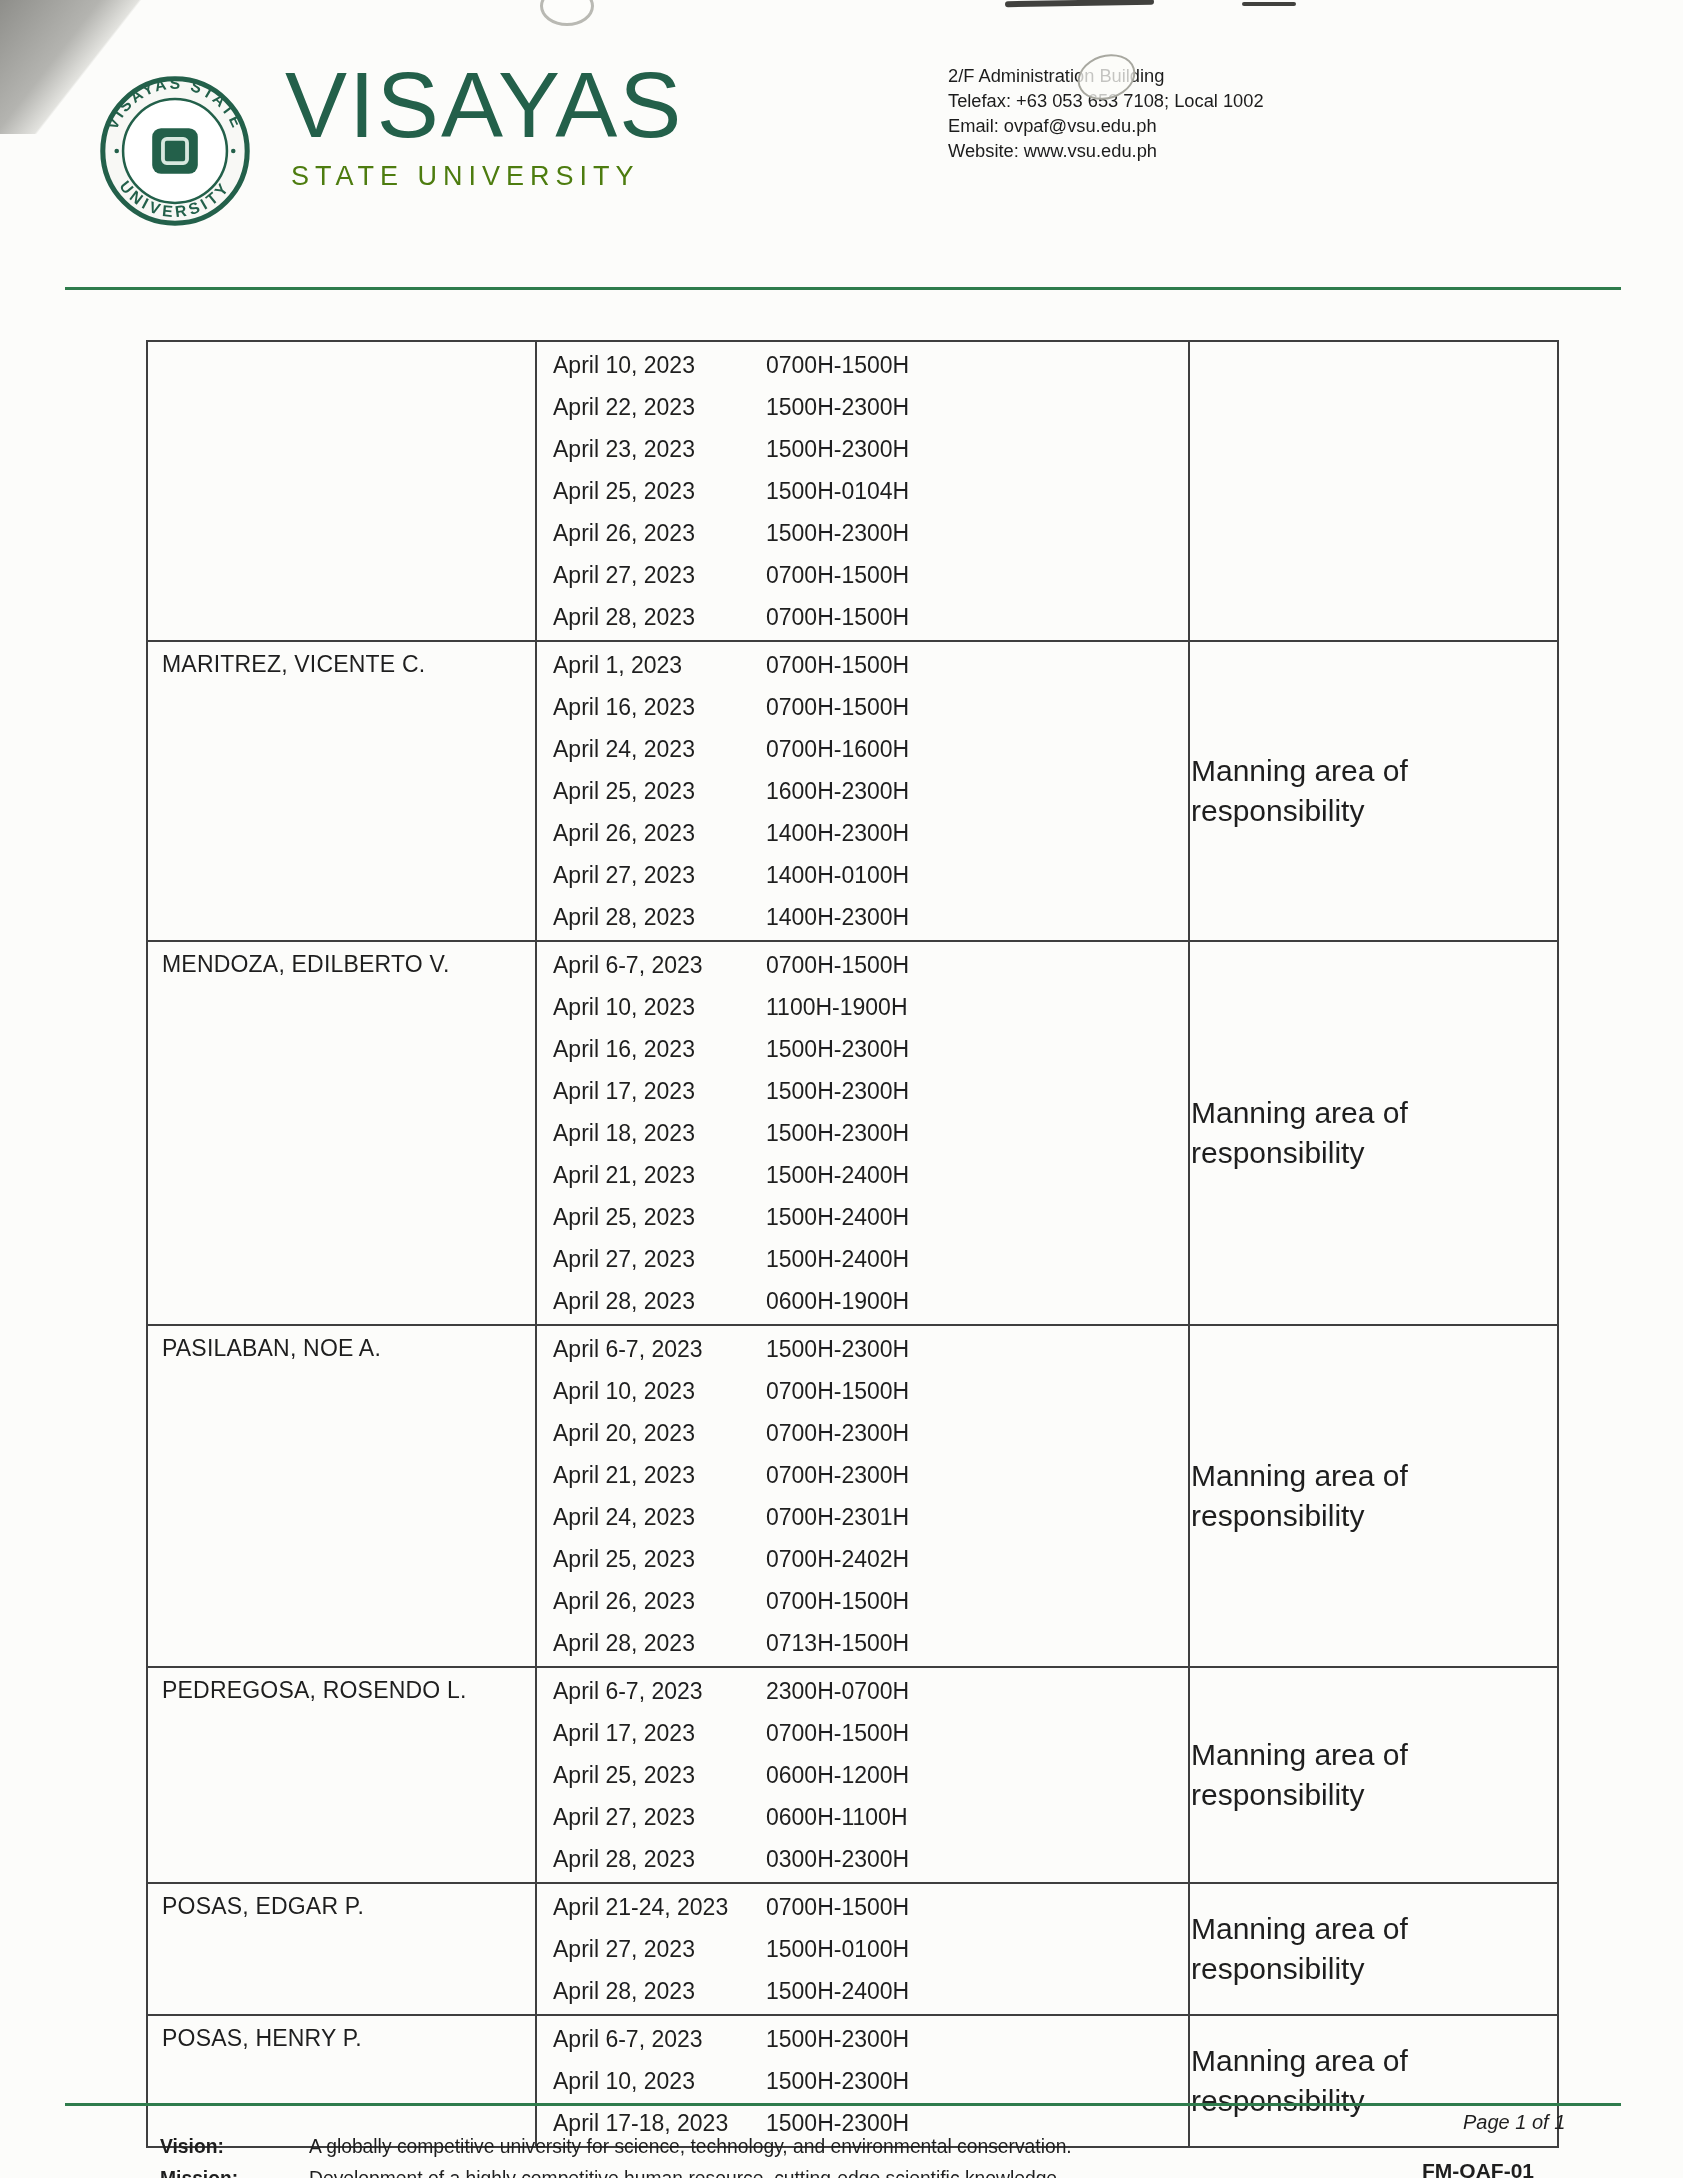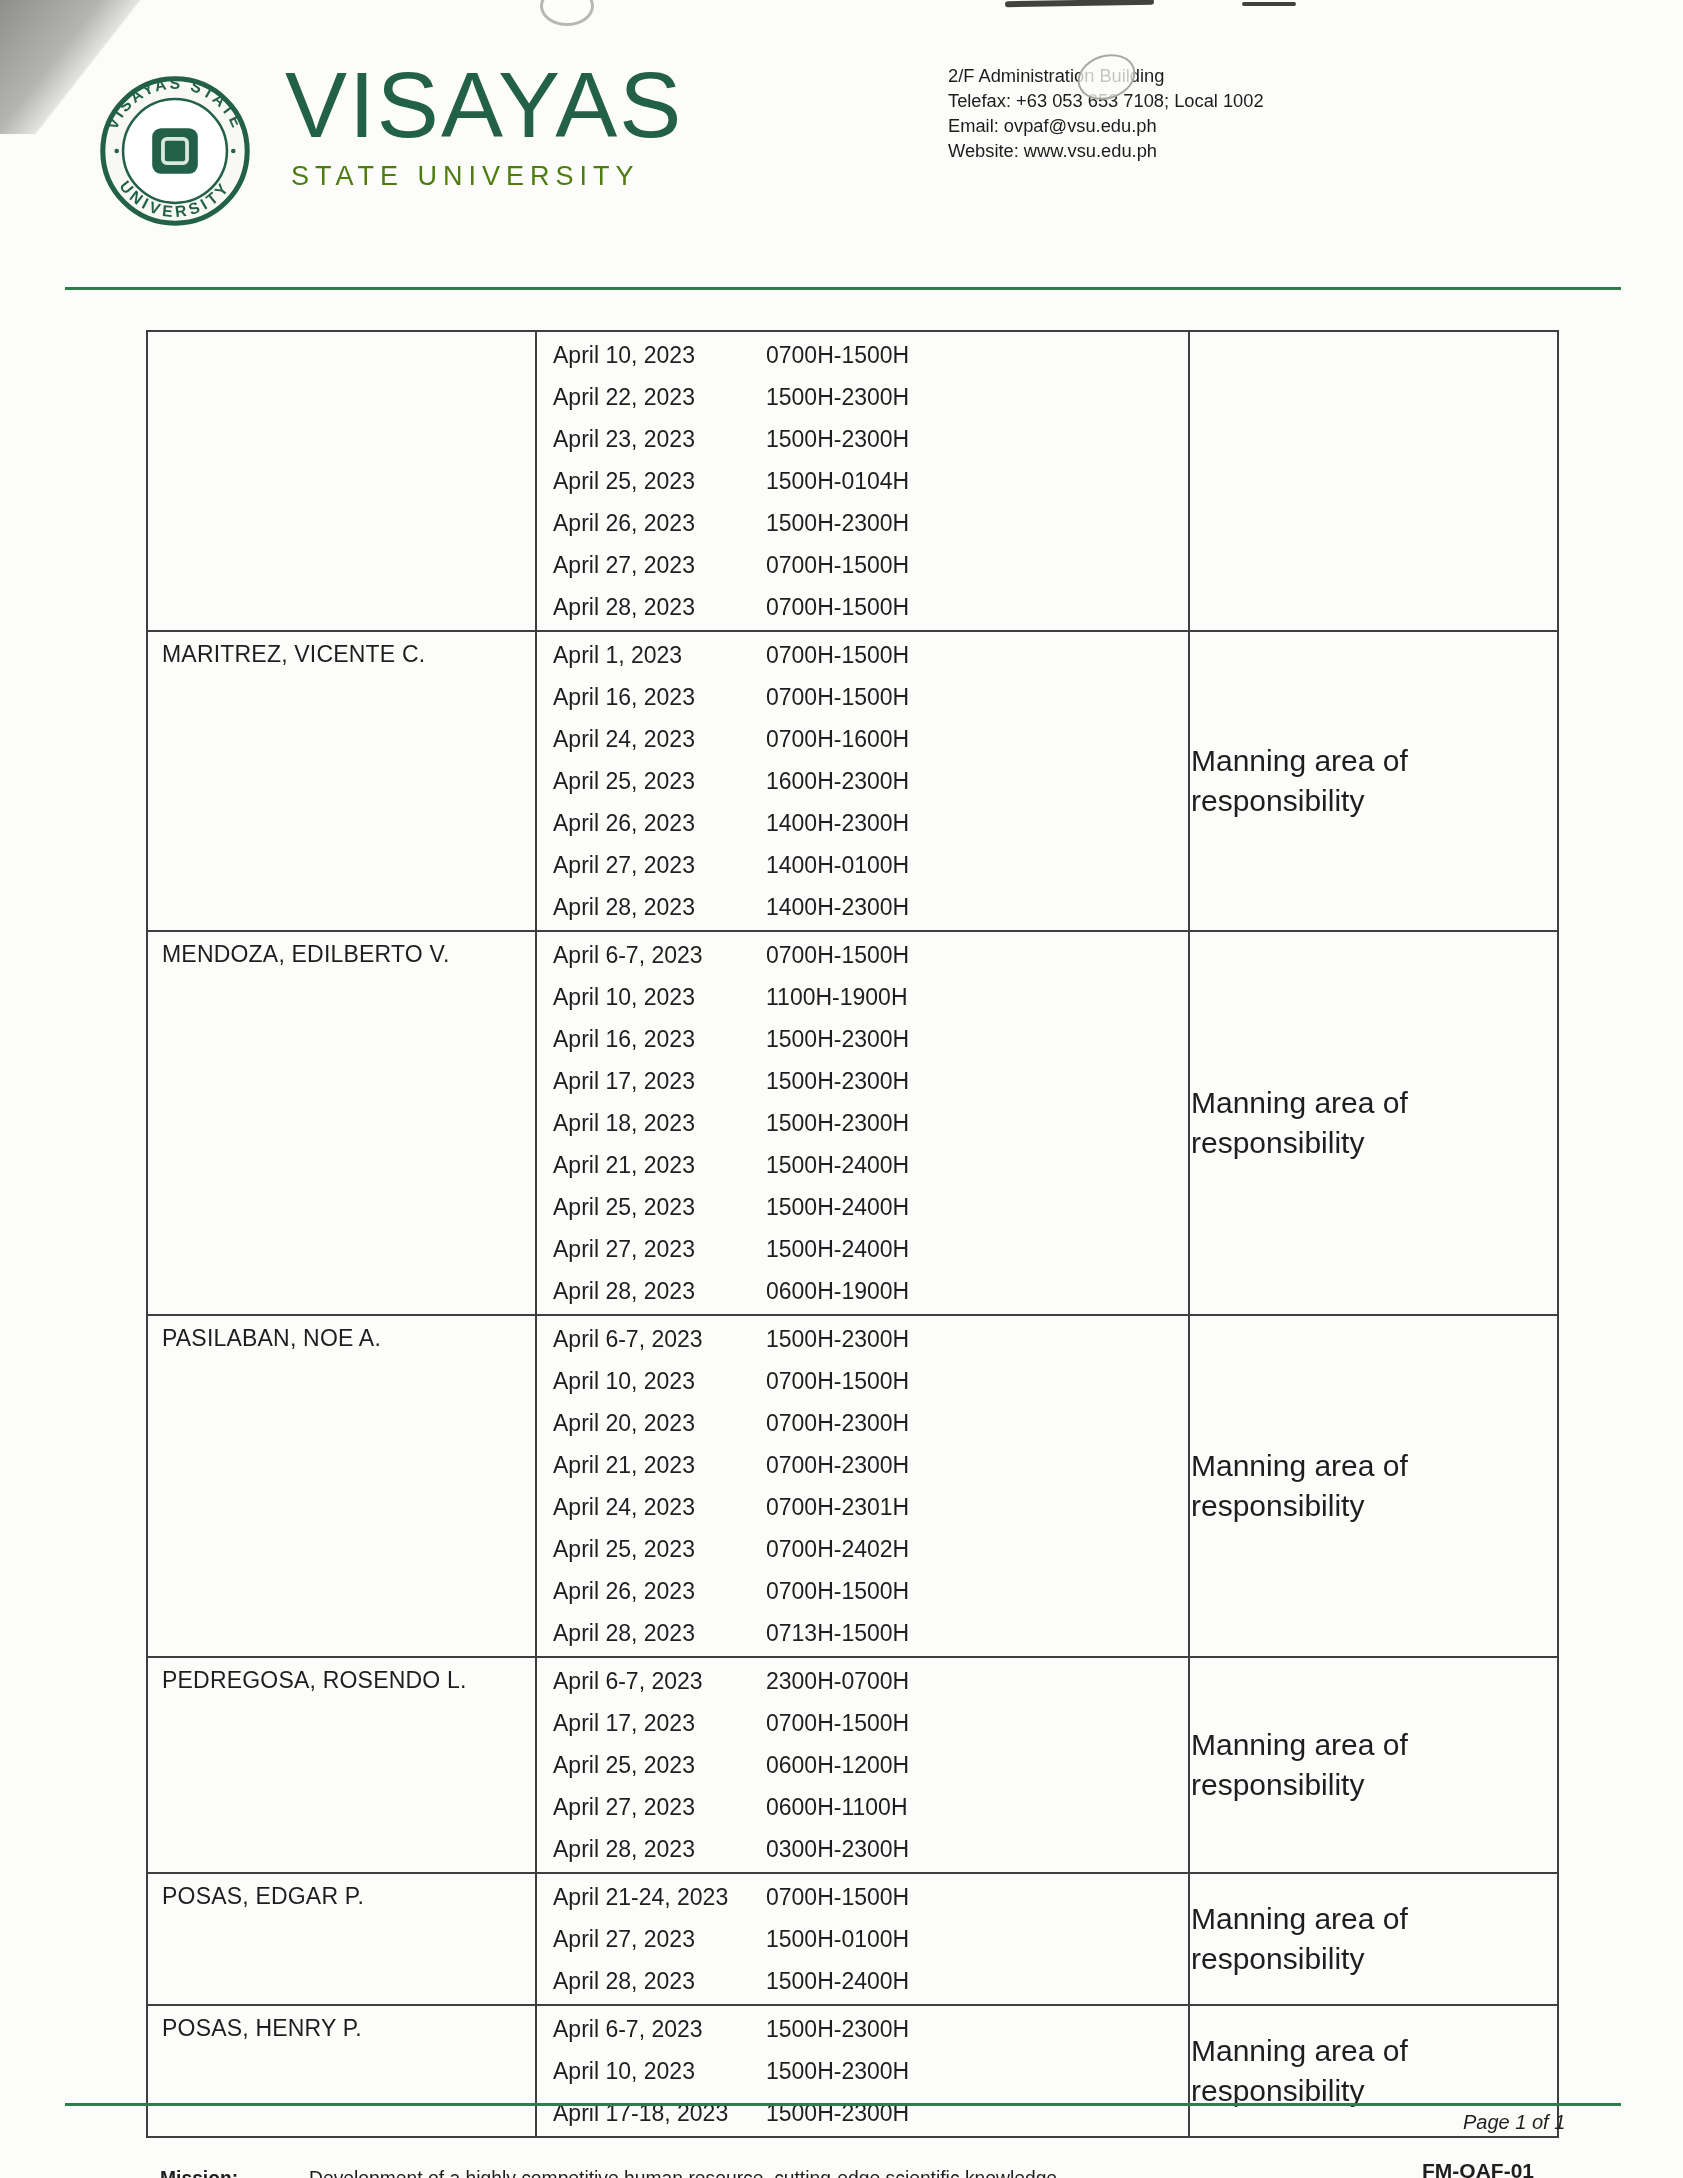--- a/index.html
+++ b/index.html
@@ -23,21 +23,21 @@
   .wm-secondary{font-size:27px;letter-spacing:6px;color:#4d7c0f;margin:9px 0 0 6px;}
   .office{position:absolute;left:948px;top:63px;width:614px;}
   .office-title{font-size:25px;font-weight:bold;color:#2b2b2b;line-height:1.22;letter-spacing:0.2px;}
   .office-address{margin-top:0;font-size:18.3px;line-height:1.37;color:#1c1c1c;}
 
   .rule{position:absolute;left:65px;width:1556px;height:3px;background:#2f7c4c;}
   .rule-top{top:287px;}
   .rule-bottom{top:2103px;}
 
   
-  .schedule{position:absolute;top:330px;left:146px;width:1412px;border-collapse:collapse;table-layout:fixed;}
+  .schedule{position:absolute;top:340px;left:146px;width:1412px;border-collapse:collapse;table-layout:fixed;}
   .schedule td{border:2px solid #3f3f3f;}
   .c1{width:389px;}.c2{width:653px;}.c3{width:369px;}
   .cell-name{vertical-align:top;padding:7px 10px 8px 14px;font-size:23px;}
   .emp-name{line-height:1.35;letter-spacing:0.2px;}
   .cell-sched{vertical-align:top;padding:2px 0;}
   .sched-line{display:flex;align-items:center;height:42px;font-size:23px;}
   .sched-date{flex:0 0 213px;margin-left:16px;}
   .cell-remark{vertical-align:middle;font-size:30px;}
   .remark-text{max-width:238px;line-height:1.32;}
 
@@ -339,20 +339,23 @@
           </td>
         </tr>
       </tbody>
   </table>
 
   <div class="rule rule-bottom"></div>
 
   <div class="page-label">Page 1 of 1</div>
   <div class="form-code">FM-OAF-01</div>
 
+  <div class="vm-row vision">
+    <span class="vm-label">Vision:</span><span class="vm-text">A globally competitive university for science, technology, and environmental conservation.</span>
+  </div>
   <div class="vm-row mission">
     <span class="vm-label">Mission:</span><span class="vm-text">Development of a highly competitive human resource, cutting-edge scientific knowledge</span>
   </div>
 
   <div class="hole hole1"></div>
   <div class="hole hole2"></div>
 </div>
 
 
 </body></html>

